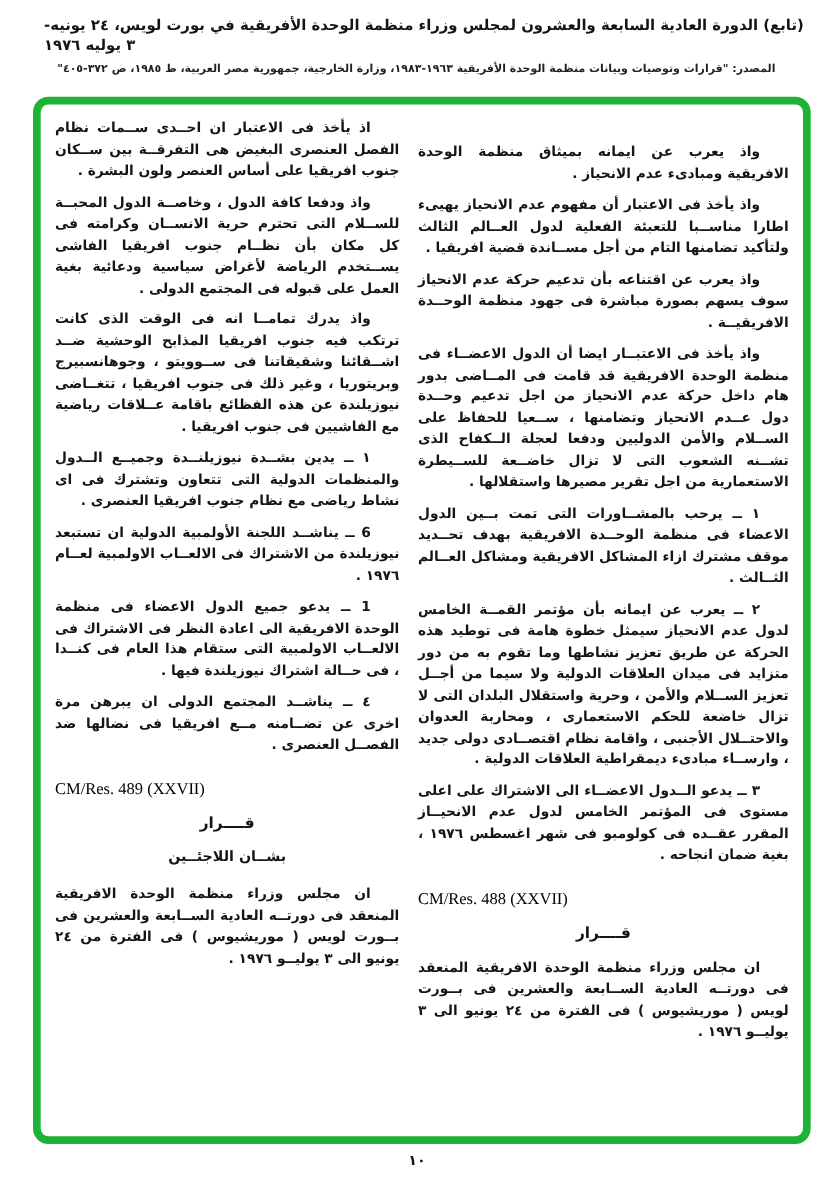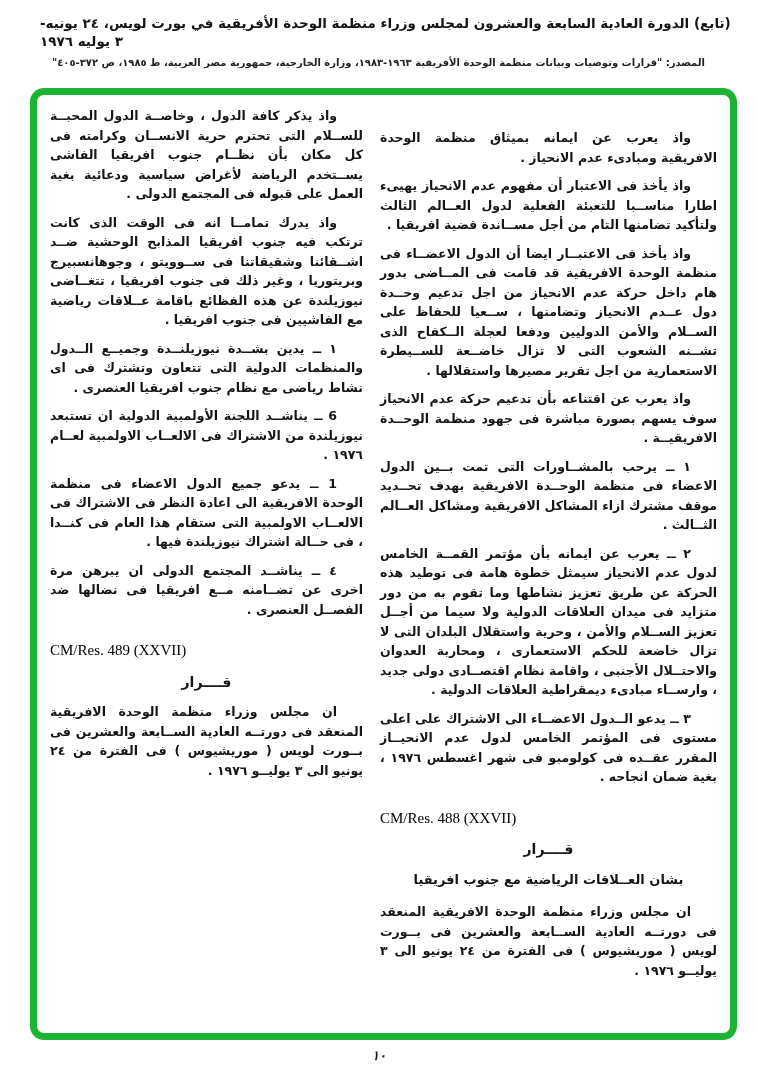--- a/index.html
+++ b/index.html
@@ -22,56 +22,57 @@
   .para,.num{margin:0 0 9px 0;text-indent:26px;}
   .ref{
     direction:ltr;text-align:left;unicode-bidi:embed;
     font-family:"Liberation Serif","DejaVu Serif",serif;font-weight:normal;
     font-size:15px;margin:22px 0 12px 0;text-indent:0;color:#000000;
   }
   .hc{text-align:center;text-indent:0;font-size:14px;margin:4px 0 10px 0;}
   .h2c{text-align:center;text-indent:0;font-size:13px;margin:0 0 13px 0;}
   .pagenum{
     position:absolute;top:1048px;left:0;width:758px;text-align:center;
-    font-size:13px;font-weight:bold;direction:rtl;font-style:italic;
+    font-size:13px;font-weight:bold;direction:rtl;
   }
 </style>
 </head>
 <body>
 
 <header class="hdr">
   <div class="hdr-line1">(تابع) الدورة العادية السابعة والعشرون لمجلس وزراء منظمة الوحدة الأفريقية في بورت لويس، ٢٤ يونيه- ٣ يوليه ١٩٧٦</div>
   <div class="hdr-line2">المصدر: "قرارات وتوصيات وبيانات منظمة الوحدة الأفريقية ١٩٦٣-١٩٨٣، وزارة الخارجية، جمهورية مصر العربية، ط ١٩٨٥، ص ٣٧٢-٤٠٥"</div>
 </header>
 
 <main class="frame">
   <div class="cols">
 
     <section class="col col-right">
       <p class="para">واذ يعرب عن ايمانه بميثاق منظمة الوحدة الافريقية ومبادىء عدم الانحياز .</p>
       <p class="para">واذ يأخذ فى الاعتبار أن مفهوم عدم الانحياز يهيىء اطارا مناســبا للتعبئة الفعلية لدول العــالم الثالث ولتأكيد تضامنها التام من أجل مســاندة قضية افريقيا .</p>
+      <p class="para">واذ يعرب عن اقتناعه بأن تدعيم حركة عدم الانحياز سوف يسهم بصورة مباشرة فى جهود منظمة الوحــدة الافريقيــة .</p>
       <p class="para">واذ يأخذ فى الاعتبــار ايضا أن الدول الاعضــاء فى منظمة الوحدة الافريقية قد قامت فى المــاضى بدور هام داخل حركة عدم الانحياز من اجل تدعيم وحــدة دول عــدم الانحياز وتضامنها ، ســعيا للحفاظ على الســلام والأمن الدوليين ودفعا لعجلة الــكفاح الذى تشــنه الشعوب التى لا تزال خاضــعة للســيطرة الاستعمارية من اجل تقرير مصيرها واستقلالها .</p>
-      <p class="para">واذ يعرب عن اقتناعه بأن تدعيم حركة عدم الانحياز سوف يسهم بصورة مباشرة فى جهود منظمة الوحــدة الافريقيــة .</p>
       <p class="num">١ ــ يرحب بالمشــاورات التى تمت بــين الدول الاعضاء فى منظمة الوحــدة الافريقية بهدف تحــديد موقف مشترك ازاء المشاكل الافريقية ومشاكل العــالم الثــالث .</p>
       <p class="num">٢ ــ يعرب عن ايمانه بأن مؤتمر القمــة الخامس لدول عدم الانحياز سيمثل خطوة هامة فى توطيد هذه الحركة عن طريق تعزيز نشاطها وما تقوم به من دور متزايد فى ميدان العلاقات الدولية ولا سيما من أجــل تعزيز الســلام والأمن ، وحرية واستقلال البلدان التى لا تزال خاضعة للحكم الاستعمارى ، ومحاربة العدوان والاحتــلال الأجنبى ، واقامة نظام اقتصــادى دولى جديد ، وارســاء مبادىء ديمقراطية العلاقات الدولية .</p>
       <p class="num">٣ ــ يدعو الــدول الاعضــاء الى الاشتراك على اعلى مستوى فى المؤتمر الخامس لدول عدم الانحيــاز المقرر عقــده فى كولومبو فى شهر اغسطس ١٩٧٦ ، بغية ضمان انجاحه .</p>
       <p class="ref">CM/Res. 488 (XXVII)</p>
       <p class="hc">قــــرار</p>
-      <p class="h2c">بشان العــلاقات الرياضية مع جنوب افريقيا</p>
       <p class="para">ان مجلس وزراء منظمة الوحدة الافريقية المنعقد فى دورتــه العادية الســابعة والعشرين فى بــورت لويس ( موريشيوس ) فى الفترة من ٢٤ يونيو الى ٣ يوليــو ١٩٧٦ .</p>
     </section>
 
     <section class="col col-left">
-      <p class="para">واذ يذكر كافة الدول ، وخاصــة الدول المحبــة للســلام التى تحترم حرية الانســان وكرامته فى كل مكان بأن نظــام جنوب افريقيا الفاشى يســتخدم الرياضة لأغراض سياسية ودعائية بغية العمل على قبوله فى المجتمع الدولى .</p>
+      <p class="para">اذ يأخذ فى الاعتبار ان احــدى ســمات نظام الفصل العنصرى البغيض هى التفرقــة بين ســكان جنوب افريقيا على أساس العنصر ولون البشرة .</p>
+      <p class="para">واذ ودفعا كافة الدول ، وخاصــة الدول المحبــة للســلام التى تحترم حرية الانســان وكرامته فى كل مكان بأن نظــام جنوب افريقيا الفاشى يســتخدم الرياضة لأغراض سياسية ودعائية بغية العمل على قبوله فى المجتمع الدولى .</p>
       <p class="para">واذ يدرك تمامــا انه فى الوقت الذى كانت ترتكب فيه جنوب افريقيا المذابح الوحشية ضــد اشــقائنا وشقيقاتنا فى ســوويتو ، وجوهانسبيرج وبريتوريا ، وغير ذلك فى جنوب افريقيا ، تتغــاضى نيوزيلندة عن هذه الفظائع باقامة عــلاقات رياضية مع الفاشيين فى جنوب افريقيا .</p>
       <p class="num">١ ــ يدين بشــدة نيوزيلنــدة وجميــع الــدول والمنظمات الدولية التى تتعاون وتشترك فى اى نشاط رياضى مع نظام جنوب افريقيا العنصرى .</p>
       <p class="num">6 ــ يناشــد اللجنة الأولمبية الدولية ان تستبعد نيوزيلندة من الاشتراك فى الالعــاب الاولمبية لعــام ١٩٧٦ .</p>
       <p class="num">1 ــ يدعو جميع الدول الاعضاء فى منظمة الوحدة الافريقية الى اعادة النظر فى الاشتراك فى الالعــاب الاولمبية التى ستقام هذا العام فى كنــدا ، فى حــالة اشتراك نيوزيلندة فيها .</p>
       <p class="num">٤ ــ يناشــد المجتمع الدولى ان يبرهن مرة اخرى عن تضــامنه مــع افريقيا فى نضالها ضد الفصــل العنصرى .</p>
       <p class="ref">CM/Res. 489 (XXVII)</p>
       <p class="hc">قــــرار</p>
+      <p class="h2c">بشــان اللاجئــين</p>
       <p class="para">ان مجلس وزراء منظمة الوحدة الافريقية المنعقد فى دورتــه العادية الســابعة والعشرين فى بــورت لويس ( موريشيوس ) فى الفترة من ٢٤ يونيو الى ٣ يوليــو ١٩٧٦ .</p>
     </section>
 
   </div>
 </main>
 
 <footer class="pagenum">١٠</footer>
 
 </body></html>

